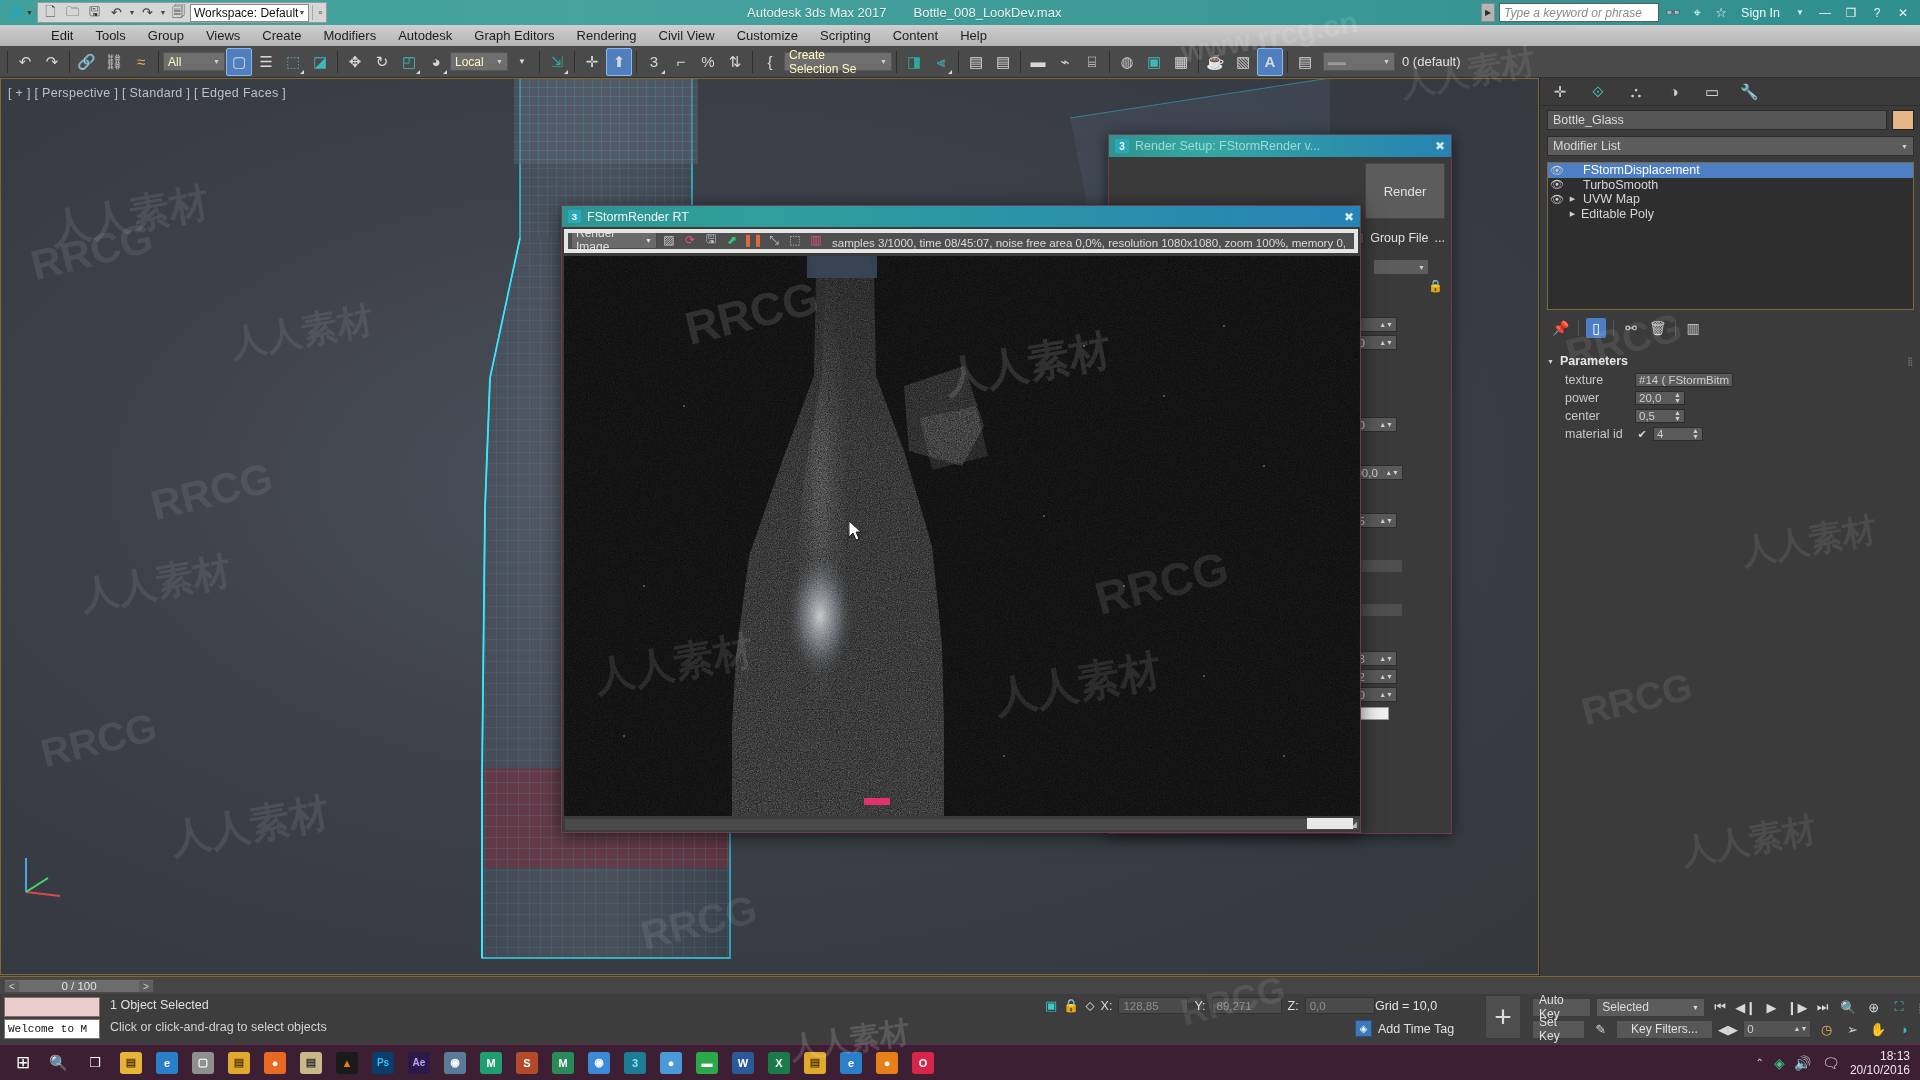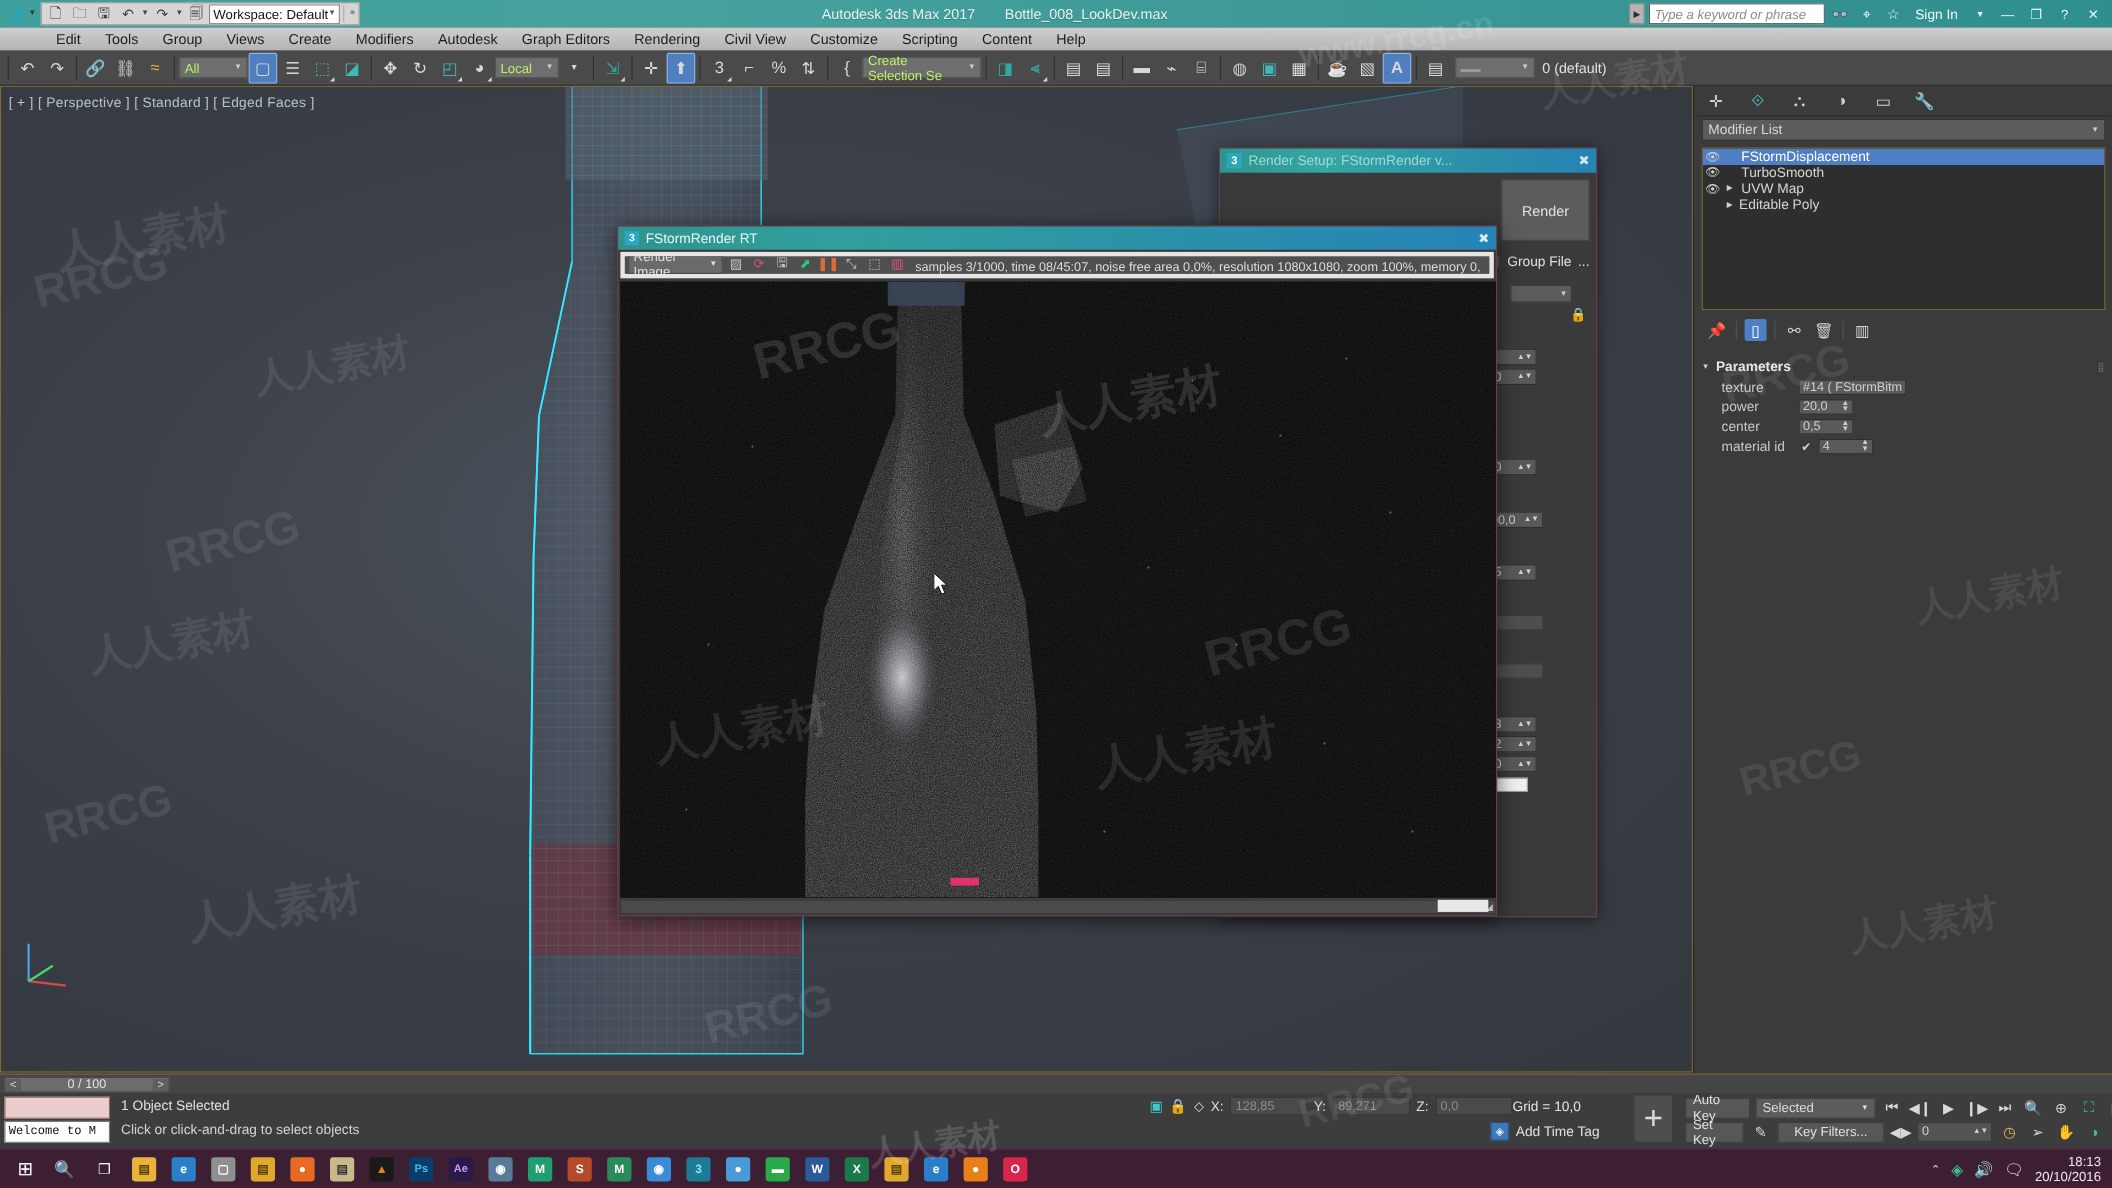--- a/index.html
+++ b/index.html
@@ -76,21 +76,21 @@
   }
   .tbtn.on { background:#4f7fbf; border:1px solid #8fb8e8; border-radius:2px; }
   .tbtn .corner { position:absolute; right:1px; bottom:1px; width:0;height:0;
     border-left:4px solid transparent; border-bottom:4px solid #d8d8d8;}
   .tsep { width:1px; height:22px; background:#2f2f2f; margin:0 3px; }
   .tcombo {
     height:19px; background:#6e6e6e; border:1px solid #555; color:#e0e0e0;
     font-size:12px; display:flex; align-items:center; justify-content:space-between;
     padding:0 4px; min-width:58px;
   }
-  .tcombo .cv { color:#bef264; }
+  .tcombo .cv { color:#fef9c3; }
   .tcombo .ca { font-size:7px; color:#cfcfcf; margin-left:6px; }
 
   
   .viewport {
     position:absolute; left:0; top:78px; width:1540px; height:898px;
     background:#3b3f45; overflow:hidden;
     border-right:1px solid #262626;
   }
   .vp-bg {
     position:absolute; inset:0;
@@ -527,20 +527,24 @@
   </div>
 
   <div class="cmdpanel">
     <div class="cp-tabs">
       <div class="cp-tab">✛</div>
       <div class="cp-tab active">⟐</div>
       <div class="cp-tab">⛬</div>
       <div class="cp-tab">◑</div>
       <div class="cp-tab">▭</div>
       <div class="cp-tab">🔧</div>
+    </div>
+    <div class="cp-row">
+      <div class="cp-name">Bottle_Glass</div>
+      <div class="cp-swatch"></div>
     </div>
     <div class="cp-modlist">
       <span>Modifier List</span>
       <span class="ca">▼</span>
     </div>
 
     <div class="modstack">
       <div class="mod sel">
         <span class="eye">👁</span>
         <span class="arrow"></span>

